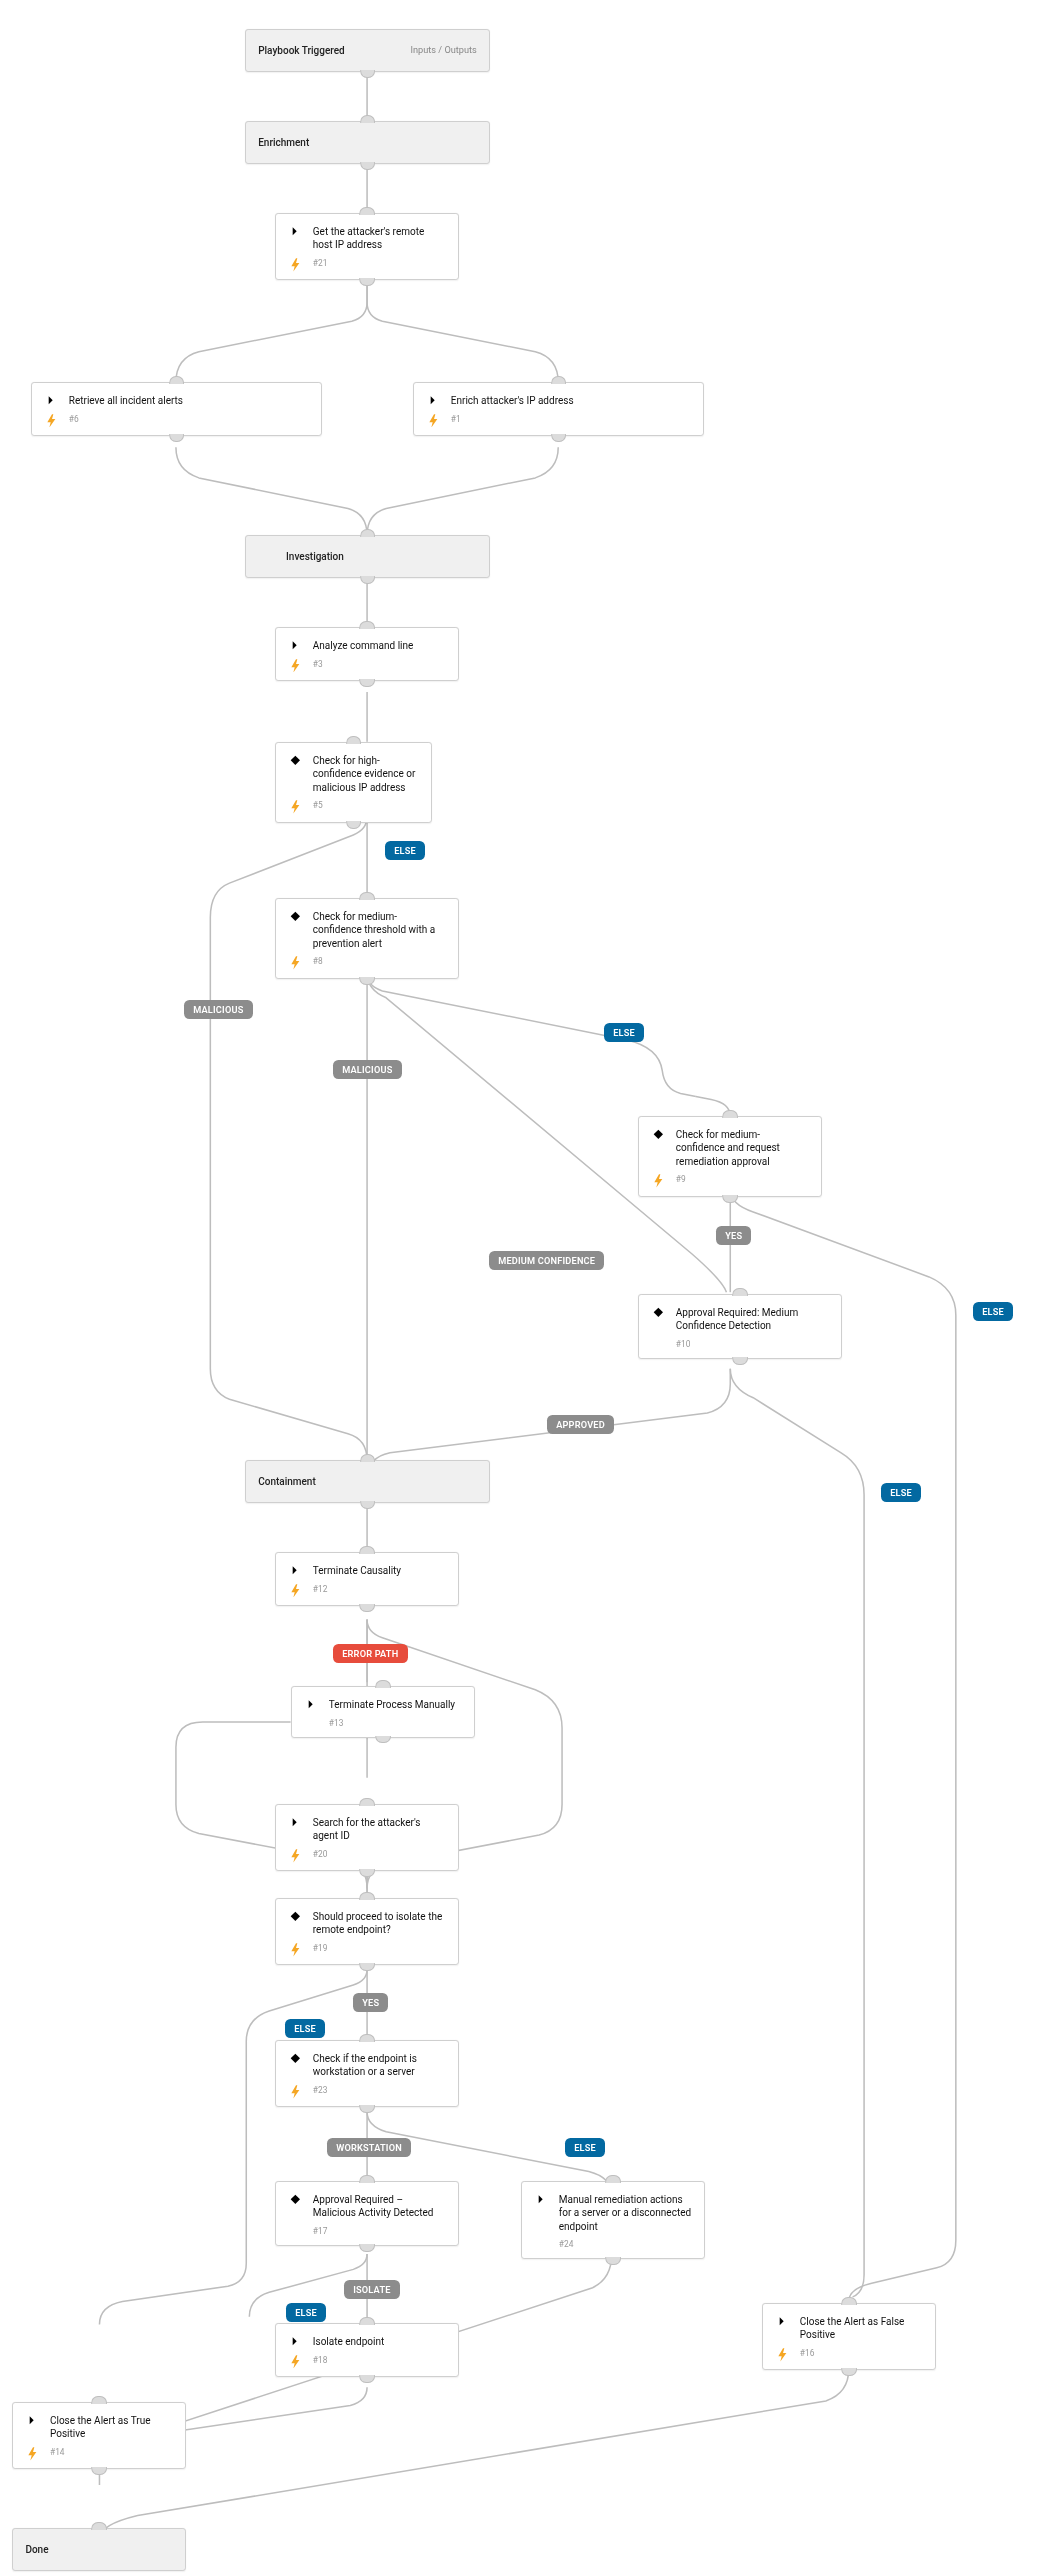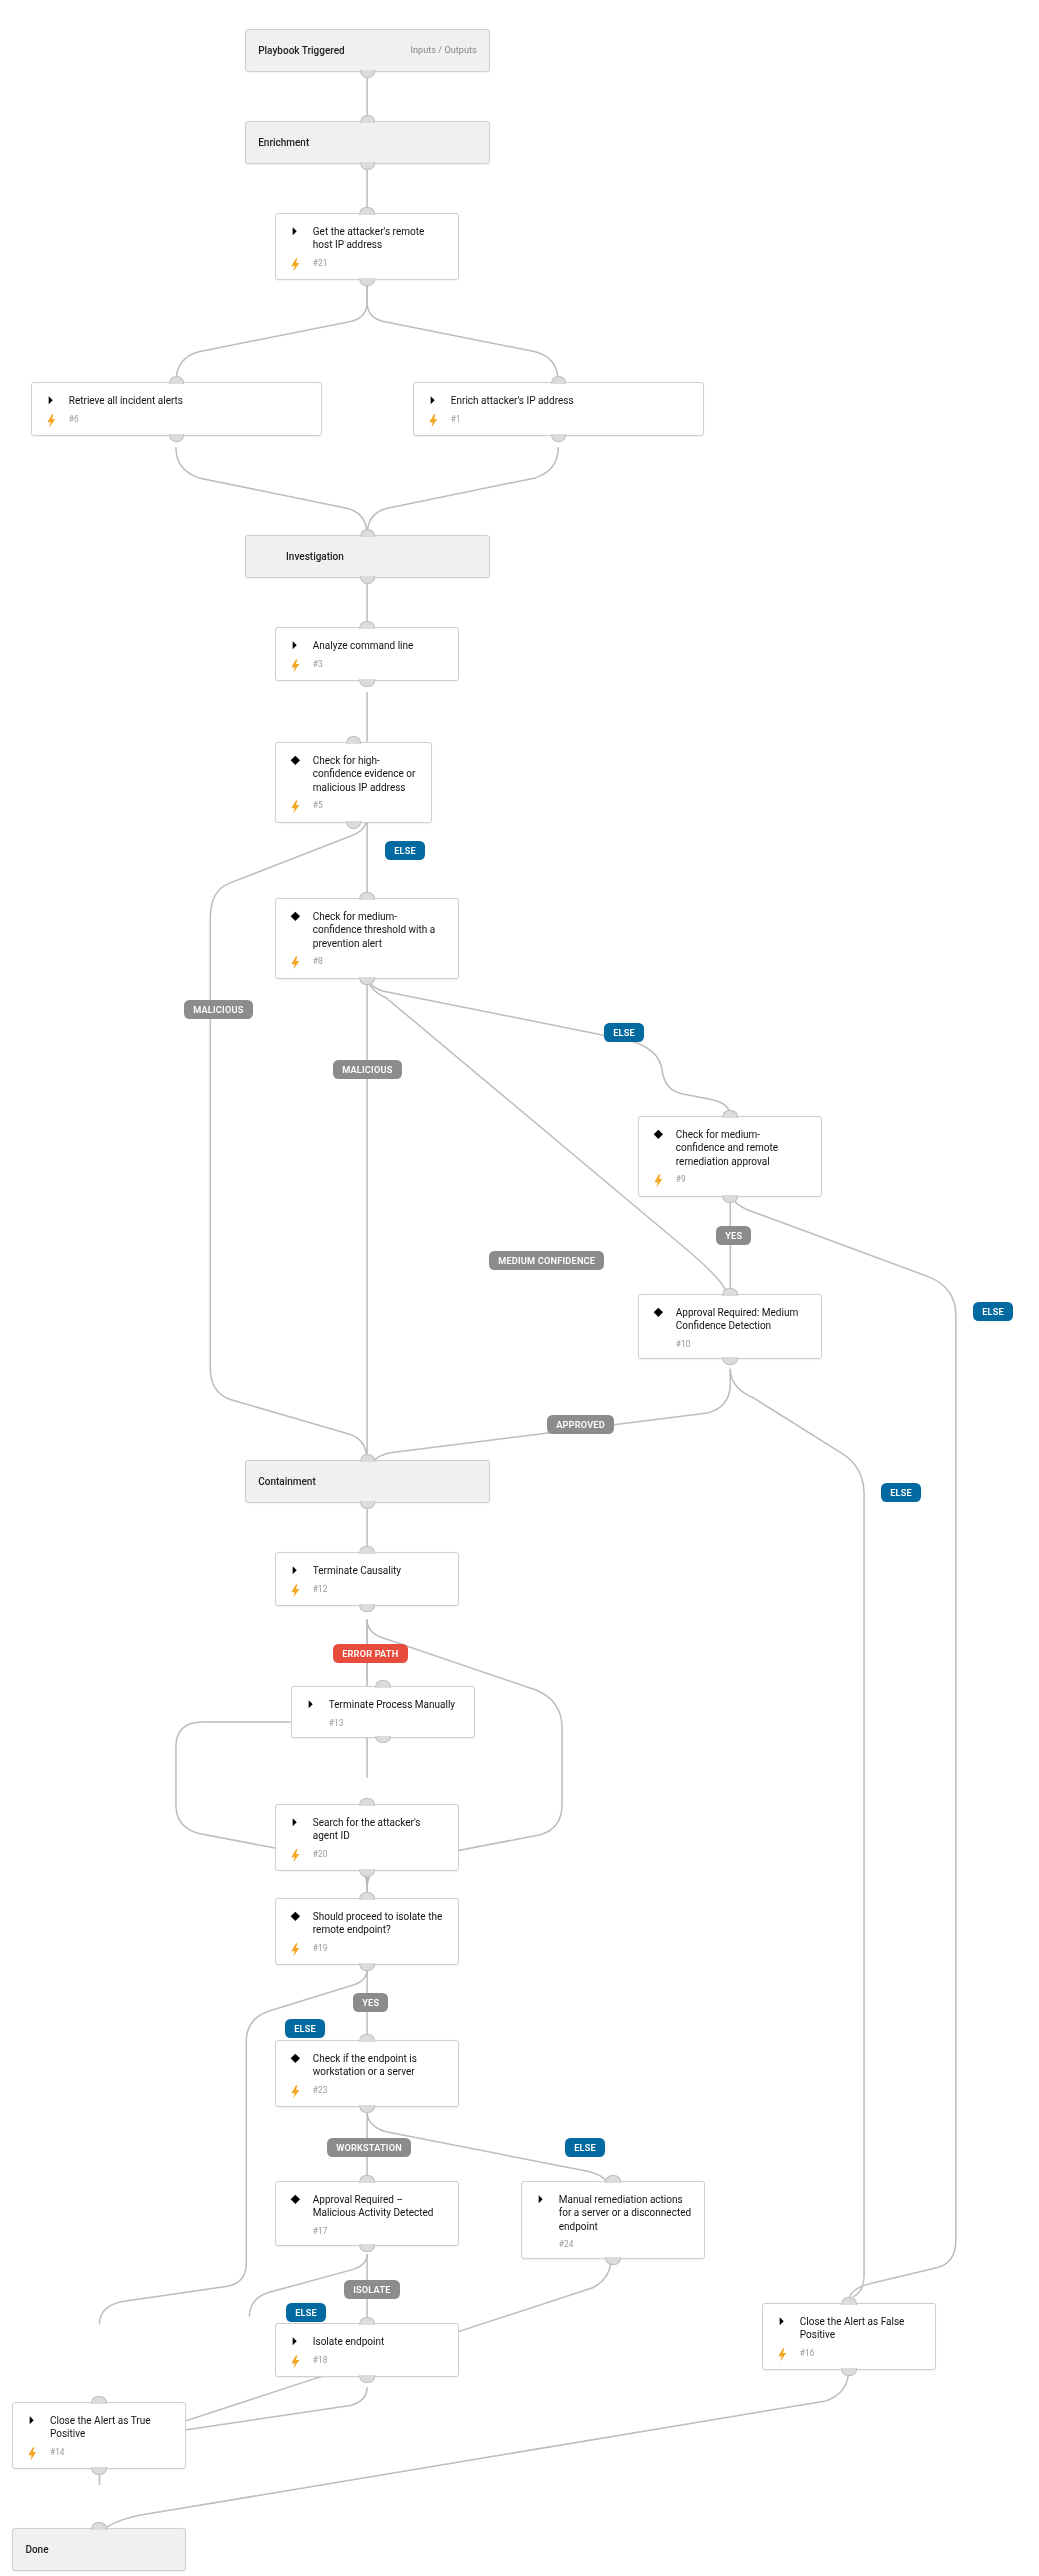--- a/index.html
+++ b/index.html
@@ -314,32 +314,32 @@
     <div class="notch notch-top"></div>
     <div class="notch notch-bottom"></div>
   </div>
 
   <div class="node task-node" style="left:638px; top:1116px; width:184px;">
     <span class="icon-col icon-top ic ic-diamond">
         <svg viewBox="0 0 16 16">
           <path d="M8 1l7 7-7 7-7-7z"></path>
         </svg>
       </span>
-    <span class="task-title">Check for medium-confidence and remote remediation approval</span>
+    <span class="task-title">Check for medium-confidence and request remediation approval</span>
     <span class="icon-col icon-mid ic ic-bolt">
         <svg viewBox="0 0 16 20">
           <path d="M9 0L2 12h5l-2 8 9-13H9l2-7z"></path>
         </svg>
       </span>
     <span class="task-id">#9</span>
     <div class="notch notch-top"></div>
     <div class="notch notch-bottom"></div>
   </div>
 
-  <div class="node task-node" style="left:638px; top:1294px; width:184px;">
+  <div class="node task-node" style="left:638px; top:1294px; width:204px;">
     <span class="icon-col icon-top ic ic-diamond">
         <svg viewBox="0 0 16 16">
           <path d="M8 1l7 7-7 7-7-7z"></path>
         </svg>
       </span>
     <span class="task-title">Approval Required: Medium Confidence Detection</span>
     <span class="icon-col icon-mid"></span>
     <span class="task-id">#10</span>
     <div class="notch notch-top"></div>
     <div class="notch notch-bottom"></div>

